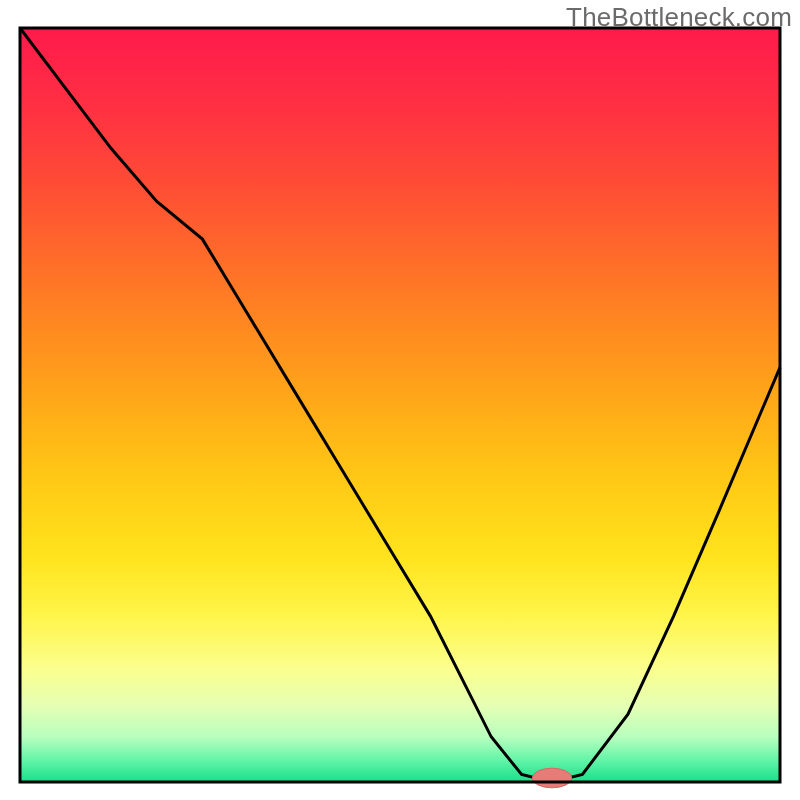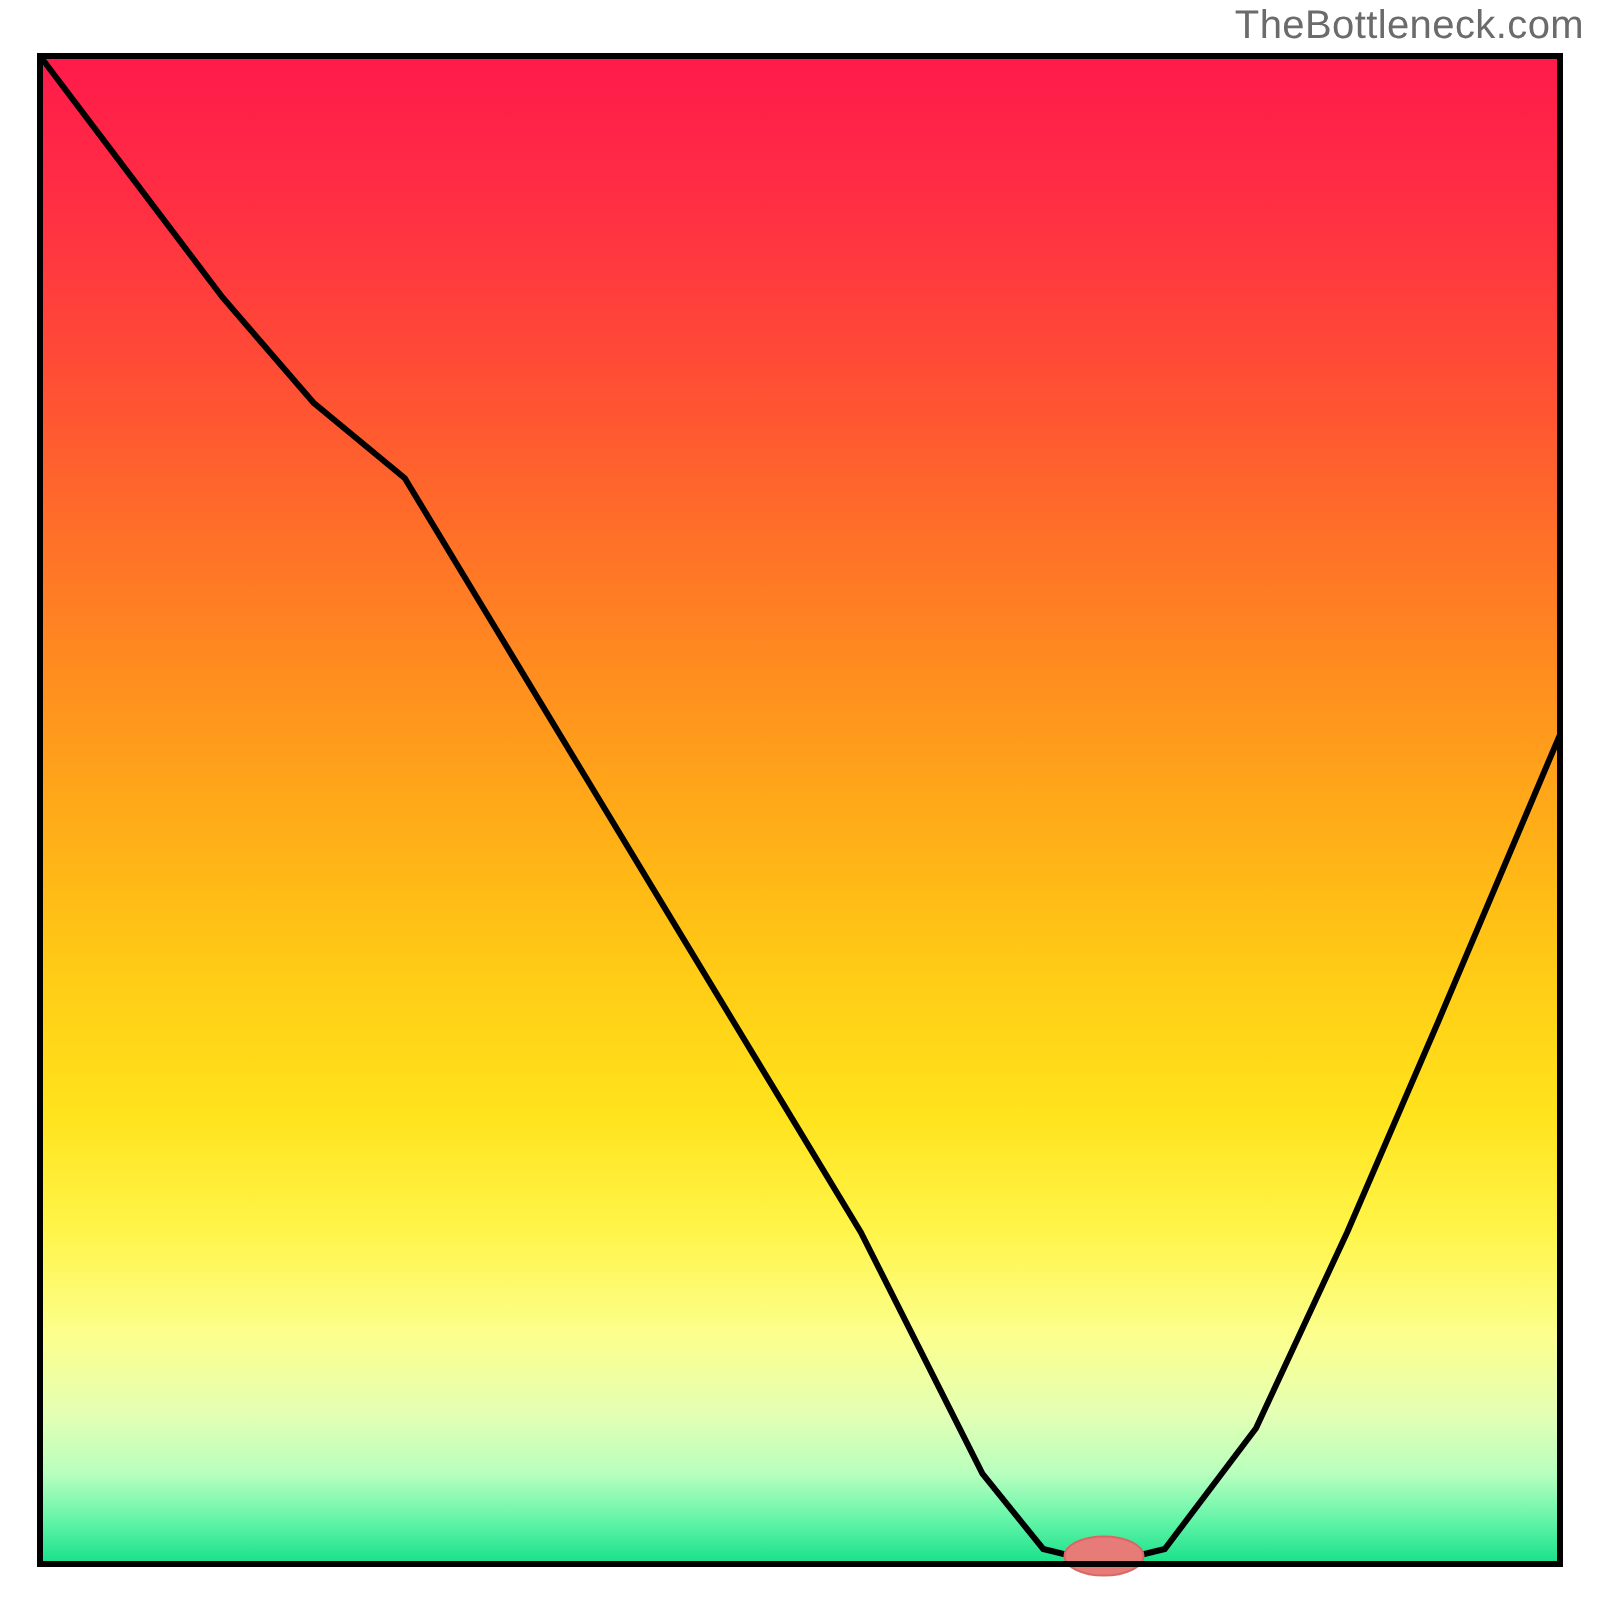--- a/index.html
+++ b/index.html
@@ -13,21 +13,21 @@
   .chart-container {
     position: relative;
     width: 800px;
     height: 800px;
   }
   .watermark {
     position: absolute;
     top: 2px;
     right: 8px;
     color: #6b6b6b;
-    font-size: 20px;
+    font-size: 26px;
     font-weight: 500;
     letter-spacing: 0.2px;
     z-index: 50;
   }
   svg.plot {
     position: absolute;
     left: 0;
     top: 0;
     width: 800px;
     height: 800px;

